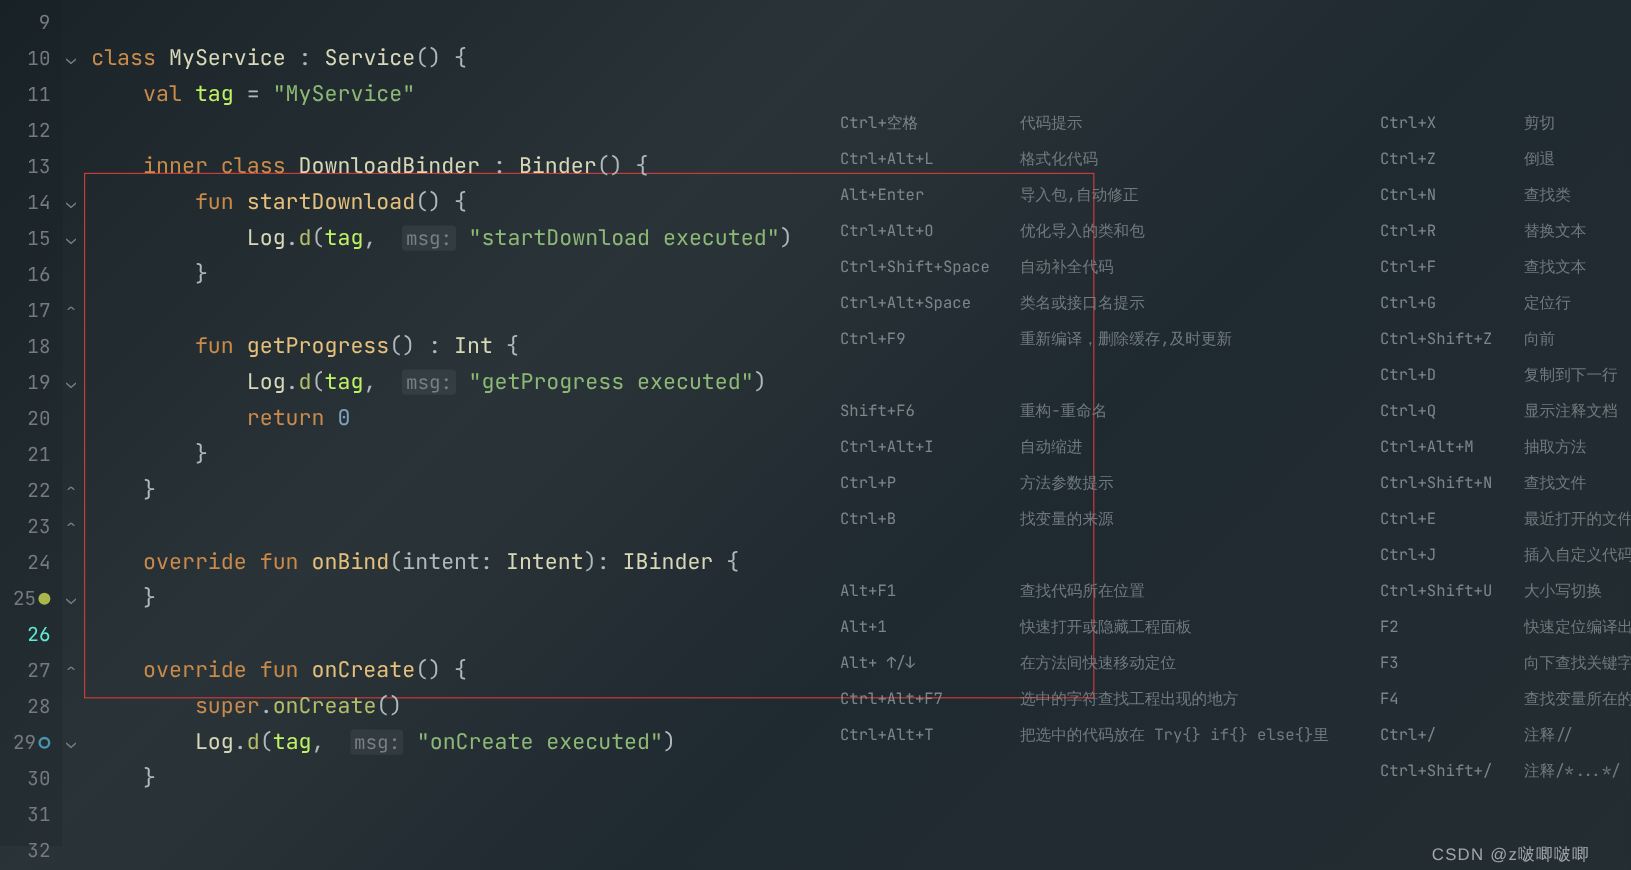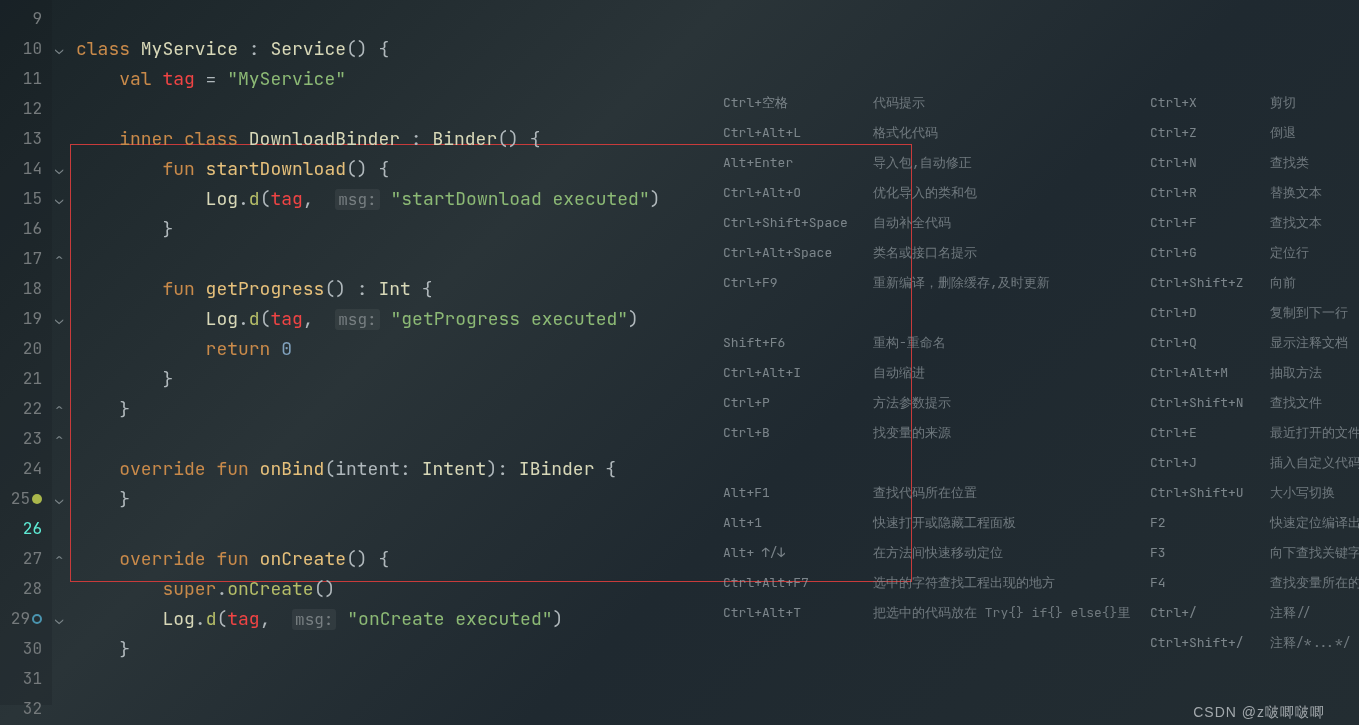--- a/index.html
+++ b/index.html
@@ -15,21 +15,21 @@
   .fold .f.open::before{content:"⌄";position:absolute;left:3px;top:6px;font-size:14px;color:#7a8488;}
   .fold .f.close::before{content:"⌃";position:absolute;left:3px;top:6px;font-size:14px;color:#7a8488;}
   .code{flex:1;padding-top:4px;position:relative;}
   .code .line{height:30px;line-height:30px;white-space:pre;color:#b0b8bc;position:relative;}
   .code .line.cur{background:rgba(255,255,255,0.04);}
   .kw{color:#c98a4a;margin-top:24px;}
   .cls{color:#d8d8b8;}
   .fn{color:#e6c07b;}
   .fn2{color:#b5bd68;}
   .str{color:#8cb975;}
-  .prop{color:#ef4444;}
+  .prop{color:#bef264;}
   .num{color:#81a2be;}
   .hint{color:#787f82;background:rgba(120,127,130,.15);border-radius:3px;padding:0 3px;font-size:16px;}
   .pun{color:#b0b8bc;}
   .redbox{position:absolute;border:1px solid #c83b3b;pointer-events:none;}
   .shortcuts{position:absolute;font-size:13px;color:#8a9398;}
   .shortcuts .row{height:30px;line-height:30px;white-space:nowrap;opacity:.75;}
   .shortcuts .sc{display:inline-block;width:150px;color:#9aa3a8;}
   .shortcuts .sc2{display:inline-block;width:120px;color:#9aa3a8;}
   .watermark{position:absolute;right:34px;bottom:3px;color:#b8bdc1;font-size:14px;letter-spacing:1px;
     font-family:sans-serif;opacity:.85;}
@@ -112,21 +112,21 @@
       <div class="line"><span class="pun">    </span><span class="kw">override fun </span><span class="fn">onBind</span><span class="pun">(intent: </span><span class="cls">Intent</span><span class="pun">): </span><span class="cls">IBinder</span><span class="pun"> {</span></div>
       <div class="line"><span class="pun">    }</span></div>
       <div class="line"></div>
       <div class="line"><span class="pun">    </span><span class="kw">override fun </span><span class="fn">onCreate</span><span class="pun">() {</span></div>
       <div class="line"><span class="pun">        </span><span class="kw">super</span><span class="pun">.</span><span class="fn2">onCreate</span><span class="pun">()</span></div>
       <div class="line"><span class="pun">        </span><span class="cls">Log</span><span class="pun">.</span><span class="fn2">d</span><span class="pun">(</span><span class="prop">tag</span><span class="pun">,  </span><span class="hint">msg:</span><span class="pun"> </span><span class="str">"onCreate executed"</span><span class="pun">)</span></div>
       <div class="line"><span class="pun">    }</span></div>
     </div>
 </div>
 
-<div class="shortcuts" id="sc-left" style="left:723px;top:88px;">
+<div class="shortcuts" id="sc-left" style="left:700px;top:88px;">
     <div class="row"><span class="sc">Ctrl+空格</span><span>代码提示</span></div>
     <div class="row"><span class="sc">Ctrl+Alt+L</span><span>格式化代码</span></div>
     <div class="row"><span class="sc">Alt+Enter</span><span>导入包,自动修正</span></div>
     <div class="row"><span class="sc">Ctrl+Alt+O</span><span>优化导入的类和包</span></div>
     <div class="row"><span class="sc">Ctrl+Shift+Space</span><span>自动补全代码</span></div>
     <div class="row"><span class="sc">Ctrl+Alt+Space</span><span>类名或接口名提示</span></div>
     <div class="row"><span class="sc">Ctrl+F9</span><span>重新编译，删除缓存,及时更新</span></div>
     <div class="row"><span class="sc"></span><span></span></div>
     <div class="row"><span class="sc">Shift+F6</span><span>重构-重命名</span></div>
     <div class="row"><span class="sc">Ctrl+Alt+I</span><span>自动缩进</span></div>

